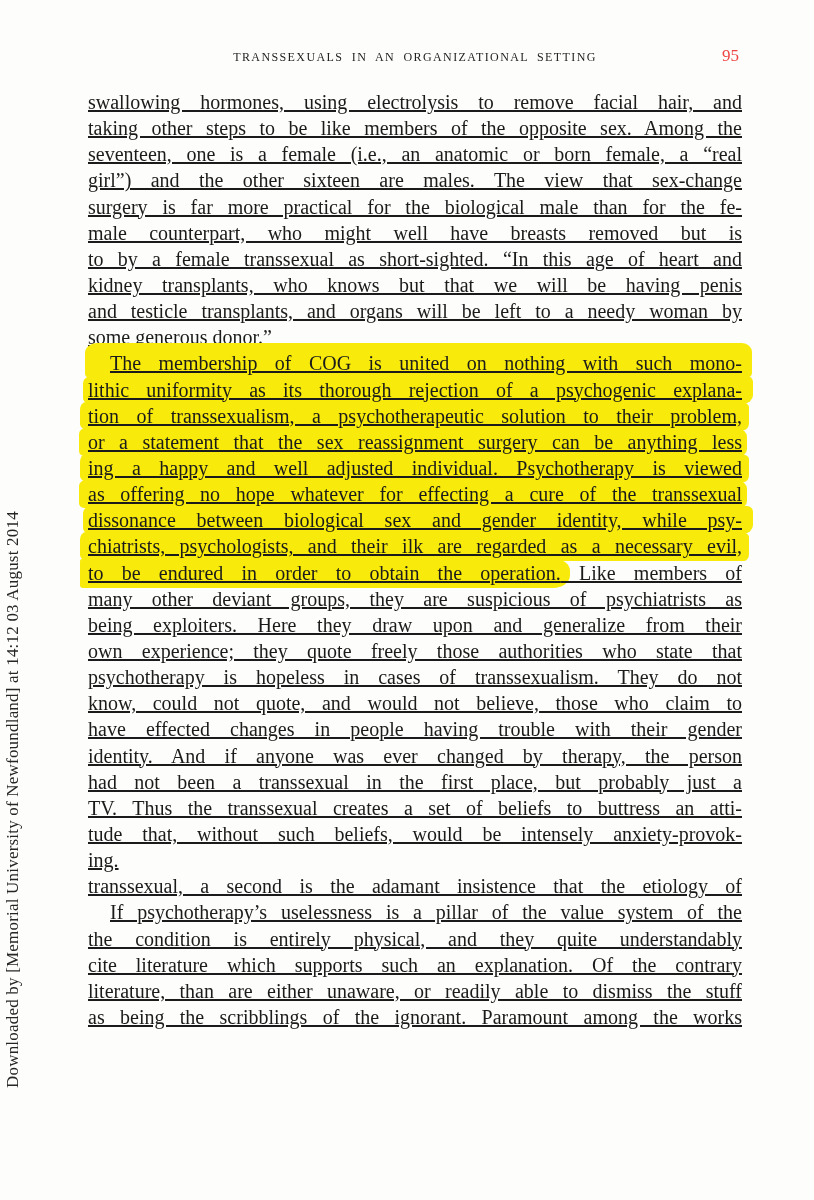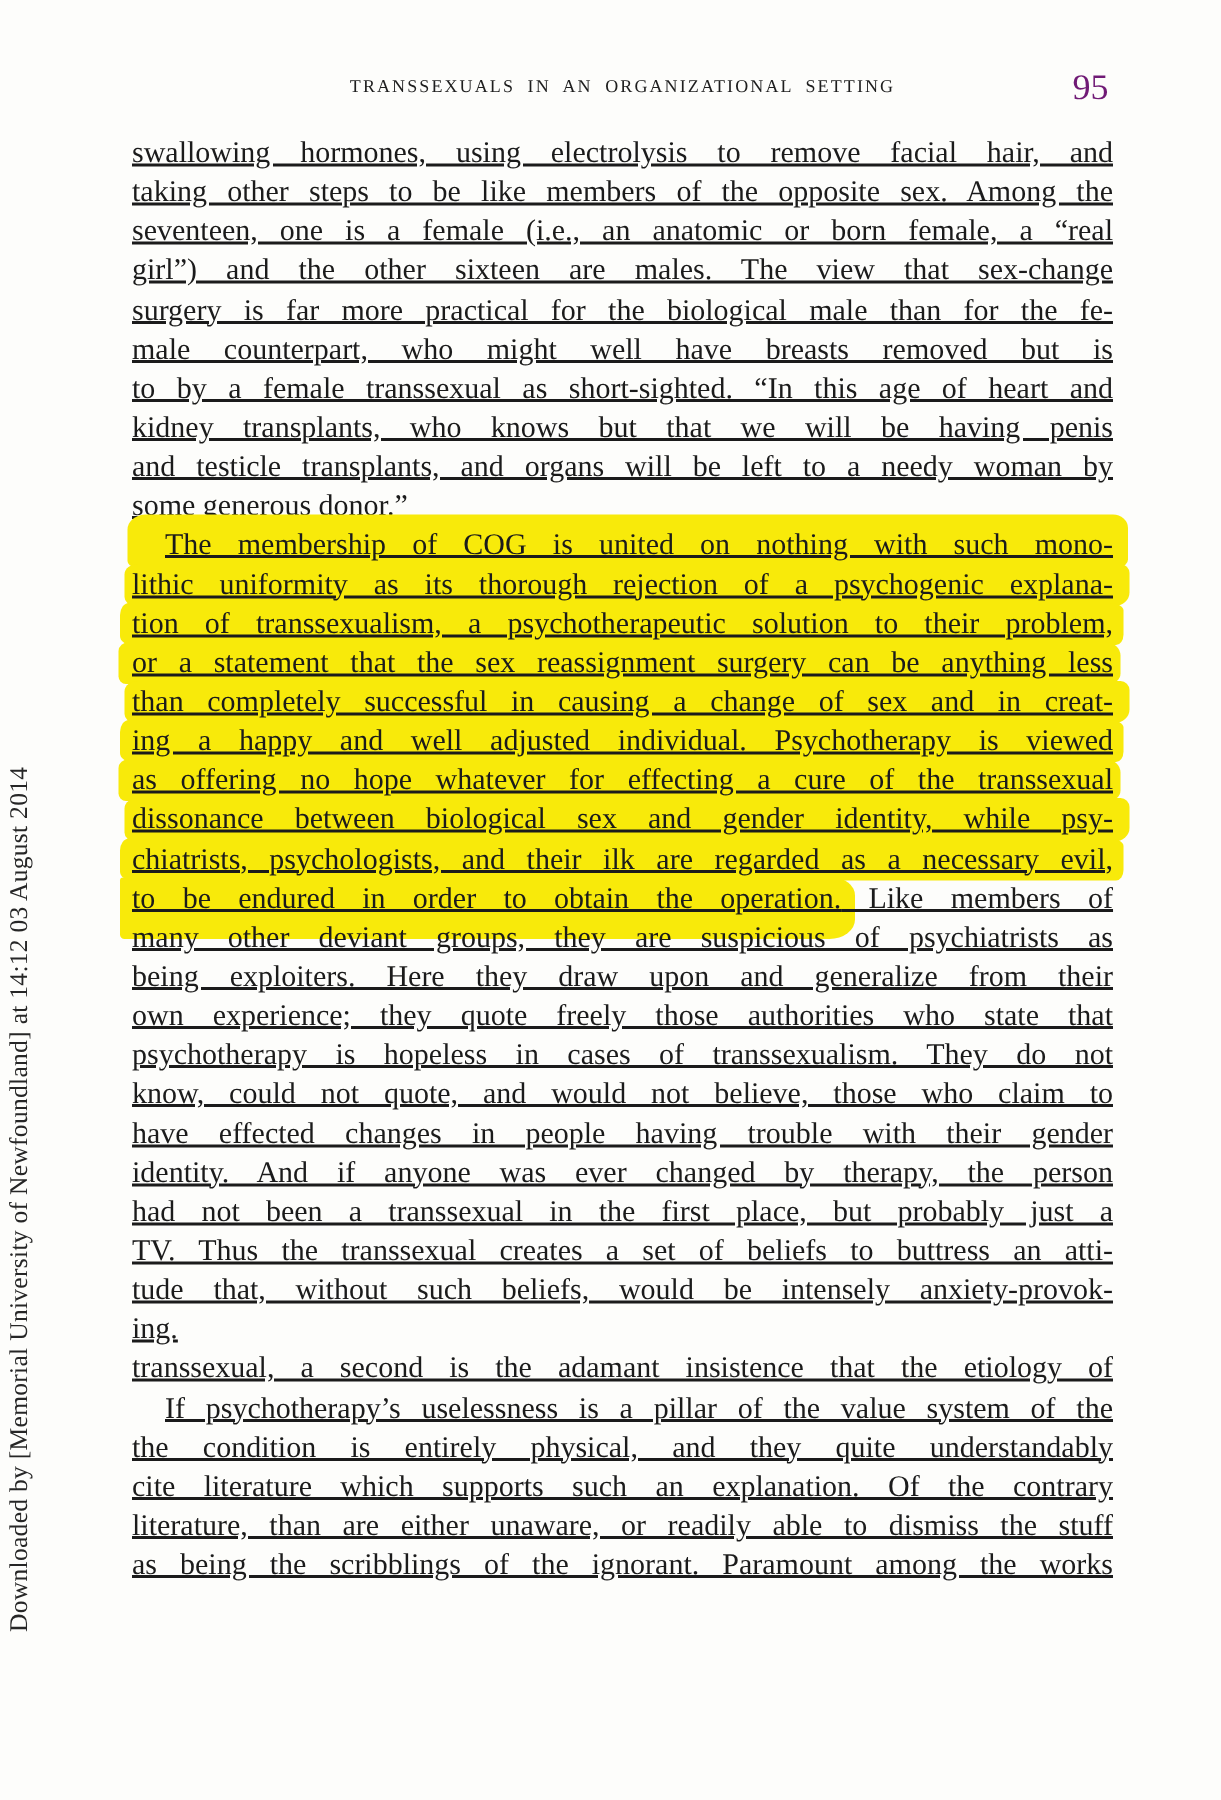--- a/index.html
+++ b/index.html
@@ -21,22 +21,22 @@
   .running-head {
     position: absolute; left: 0; right: 0; top: 4px;
     text-align: center;
     font-size: 12px;
     letter-spacing: 1.4px;
     word-spacing: 4px;
     color: #1e1e1e;
   }
   .pagenum {
     position: absolute; right: 3px; top: 0;
-    font-size: 24px;
-    color: #701a75;
+    font-size: 17px;
+    color: #ef4444;
   }
 
   
   .body-col {
     position: absolute;
     left: 88px; top: 89px; width: 654px;
     font-size: 20px;
     line-height: 26.15px;
     color: #1b1b1b;
   }
@@ -62,21 +62,21 @@
   .hl-b::before { left: -5px; right: -11px; border-radius: 9px 6px 10px 7px / 7px 6px 9px 6px; }
   .hl-c::before { left: -8px; right: -7px;  border-radius: 6px 9px 5px 8px / 8px 5px 7px 6px; }
   .hl-first::before {
     left: -3px; right: -10px; top: -7px;
     border-radius: 12px 10px 6px 5px / 10px 9px 5px 4px;
   }
 
   
   .hl-span {
     background: var(--hl, #f8ea0a);
-    padding: 3px 9px 16px 8px;
+    padding: 3px 9px 4px 8px;
     margin: 0 -9px 0 -8px;
     border-radius: 2px 15px 17px 3px / 2px 12px 13px 3px;
   }
 
   
   .watermark {
     position: absolute;
     top: 408px; left: 2px; height: 680px;
     writing-mode: vertical-rl;
     transform: rotate(180deg);
@@ -107,21 +107,20 @@
       <div class="line">surgery is far more practical for the biological male than for the fe-</div>
       <div class="line">male counterpart, who might well have breasts removed but is</div>
       <div class="line">to by a female transsexual as short-sighted. “In this age of heart and</div>
       <div class="line">kidney transplants, who knows but that we will be having penis</div>
       <div class="line">and testicle transplants, and organs will be left to a needy woman by</div>
       <div class="line no-just">some generous donor.”</div>
       <div class="line indent hl-line hl-a hl-first">The membership of COG is united on nothing with such mono-</div>
       <div class="line hl-line hl-b">lithic uniformity as its thorough rejection of a psychogenic explana-</div>
       <div class="line hl-line hl-c">tion of transsexualism, a psychotherapeutic solution to their problem,</div>
       <div class="line hl-line hl-a">or a statement that the sex reassignment surgery can be anything less</div>
-      <div class="line hl-line hl-b">than completely successful in causing a change of sex and in creat-</div>
       <div class="line hl-line hl-c">ing a happy and well adjusted individual. Psychotherapy is viewed</div>
       <div class="line hl-line hl-a">as offering no hope whatever for effecting a cure of the transsexual</div>
       <div class="line hl-line hl-b">dissonance between biological sex and gender identity, while psy-</div>
       <div class="line hl-line hl-c">chiatrists, psychologists, and their ilk are regarded as a necessary evil,</div>
       <div class="line"><span class="hl-span">to be endured in order to obtain the operation.</span> Like members of</div>
       <div class="line">many other deviant groups, they are suspicious of psychiatrists as</div>
       <div class="line">being exploiters. Here they draw upon and generalize from their</div>
       <div class="line">own experience; they quote freely those authorities who state that</div>
       <div class="line">psychotherapy is hopeless in cases of transsexualism. They do not</div>
       <div class="line">know, could not quote, and would not believe, those who claim to</div>

